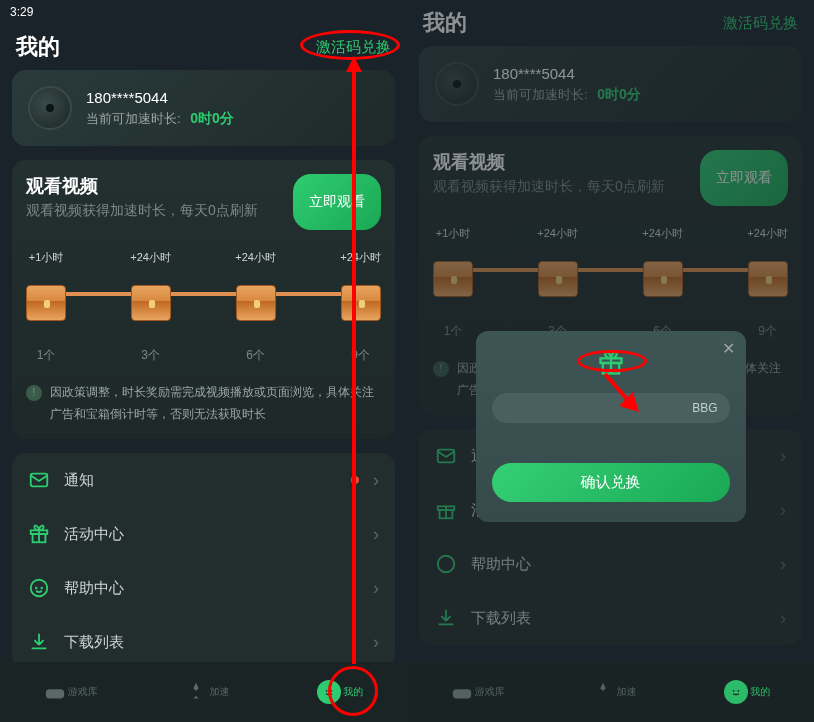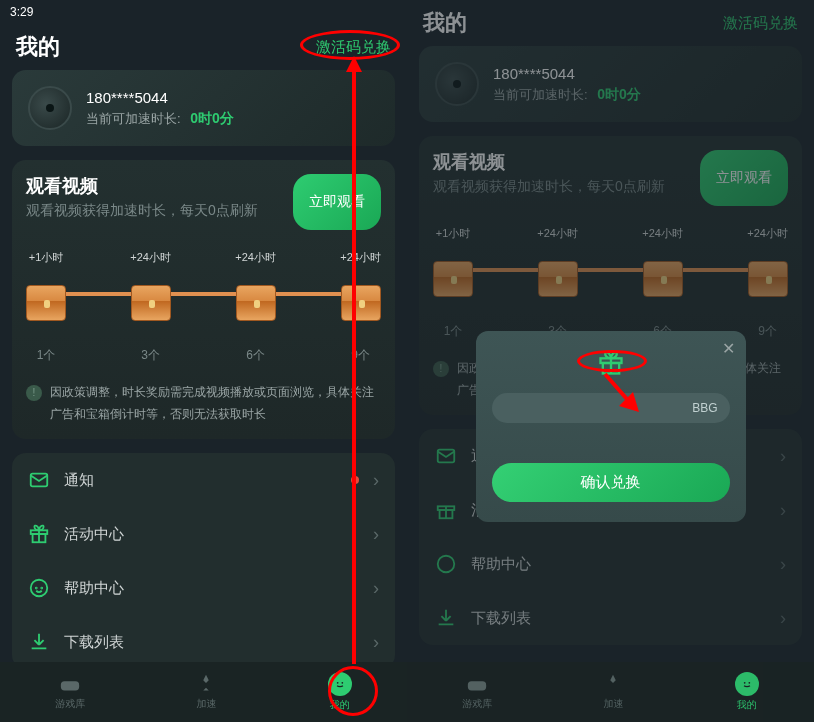--- a/index.html
+++ b/index.html
@@ -30,21 +30,21 @@
     .chest-count { font-size: 12px; color: #7a8888; margin-top: 6px; }
     .notice-row { display: flex; gap: 8px; align-items: flex-start; margin-top: 14px; font-size: 12px; color: #9aa5a5; line-height: 1.8; }
     .notice-icon { width: 16px; height: 16px; border-radius: 50%; background: #3a5a4a; display: flex; align-items: center; justify-content: center; font-size: 10px; color: #7a9a8a; flex-shrink: 0; margin-top: 3px; }
     .menu-list { background: #222e2e; border-radius: 14px; overflow: hidden; }
     .menu-item { display: flex; align-items: center; padding: 16px 16px; gap: 14px; color: #d0d5d5; position: relative; }
     .menu-icon { width: 22px; height: 22px; stroke: #2ecc71; fill: none; stroke-width: 2; flex-shrink: 0; }
     .menu-label { flex: 1; font-size: 15px; }
     .red-dot { width: 8px; height: 8px; border-radius: 50%; background: #e74c3c; }
     .chevron { color: #5a6868; font-size: 18px; }
     .bottom-nav { position: absolute; bottom: 0; left: 0; right: 0; height: 60px; background: #1a2424; display: flex; justify-content: space-around; align-items: center; }
-    .nav-item { display: flex; flex-direction: column; align-items: center; gap: 2px; color: #5a6868; font-size: 10px; }
+    .nav-item { display: flex; flex-direction: row; align-items: center; gap: 2px; color: #5a6868; font-size: 10px; }
     .nav-item.active { color: #2ecc71; }
     .nav-icon { width: 22px; height: 22px; }
     .nav-item.active .nav-face { width: 24px; height: 24px; border-radius: 50%; background: #2ecc71; display: flex; align-items: center; justify-content: center; }
     
     .circle-annot { position: absolute; border: 3px solid #ff0000; border-radius: 50%; pointer-events: none; z-index: 100; }
     .arrow-svg { position: absolute; pointer-events: none; z-index: 99; }
     
     .screen.dimmed .content, .screen.dimmed .header { opacity: 0.5; }
     .screen.dimmed .bottom-nav { opacity: 0.9; }
     

